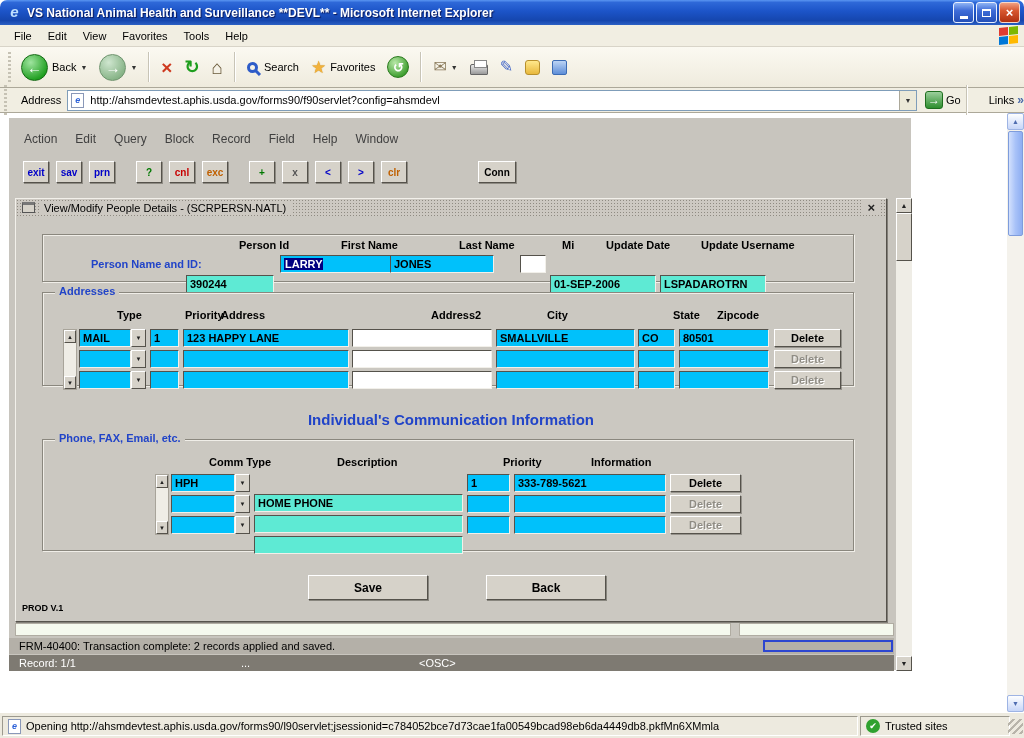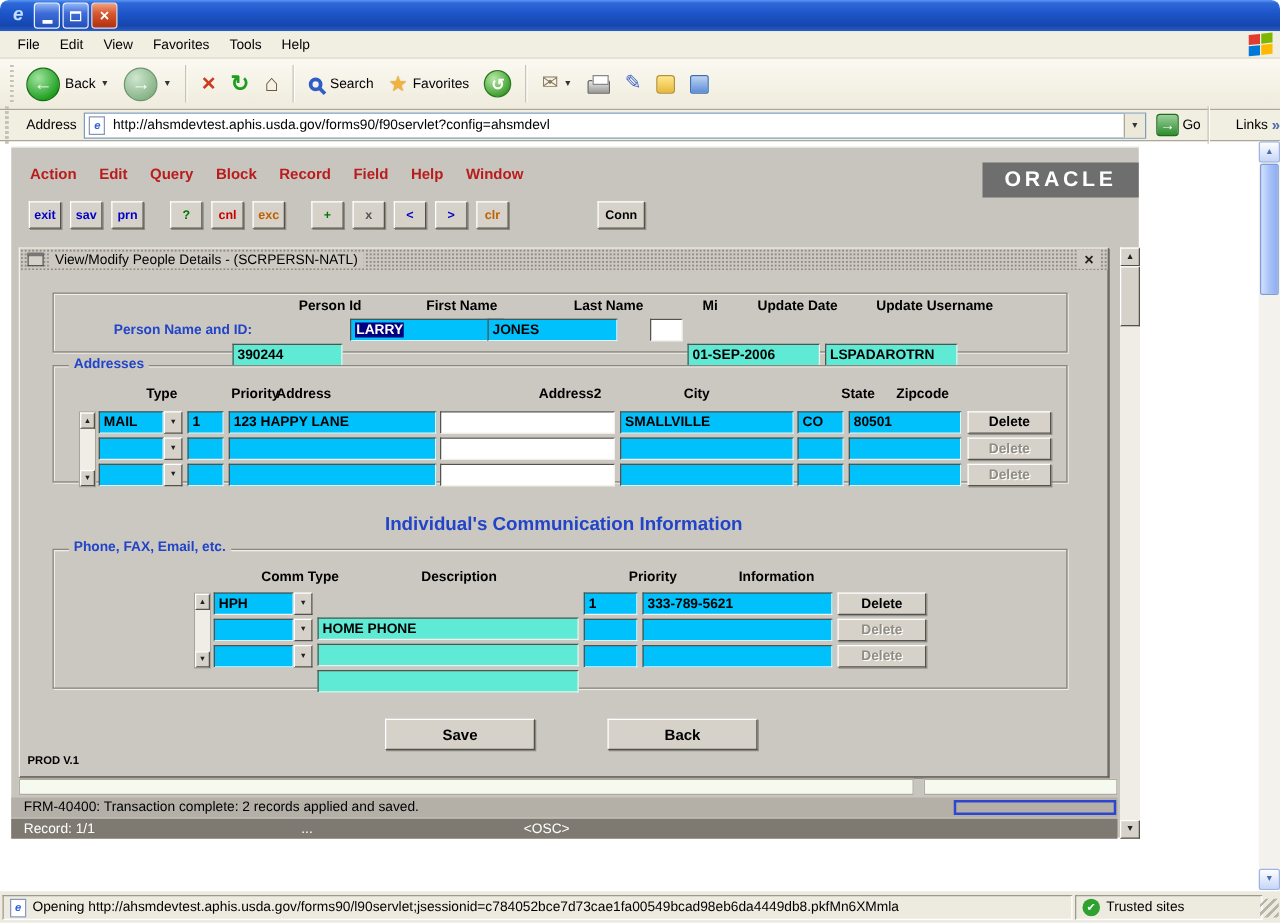--- a/index.html
+++ b/index.html
@@ -76,21 +76,21 @@
   .go-wrap { display:flex; align-items:center; gap:3px; margin-left:8px; font-size:11px; }
   .go-box { width:18px; height:18px; border-radius:3px; background:linear-gradient(#9CCF9C,#2E8E2E);
     border:1px solid #1E6E1E; color:#fff; font-size:12px; font-weight:bold; display:flex; align-items:center; justify-content:center; }
   .links-wrap { display:flex; align-items:center; gap:3px; margin-left:16px; font-size:11px; }
   .chev { color:#4A6AAA; font-weight:bold; font-size:12px; }
 
   
   .applet { position:absolute; left:8px; top:117px; width:903px; height:553px; background:#C8C5BE;
     border-top:1px solid #fff; border-left:1px solid #fff; }
   .o-menubar { position:absolute; left:6px; top:10px; height:22px; display:flex; align-items:center; }
-  .o-menu-item { font-size:12px; color:#b91c1c; padding:2px 9px;font-weight:bold; }
+  .o-menu-item { font-size:12px; color:#404040; padding:2px 9px; }
   .oracle-logo { position:absolute; right:0; top:12px; width:125px; height:28px; background:#6E6E6E;
     color:#fff; font-size:17px; font-weight:bold; letter-spacing:3px; display:flex; align-items:center;
     justify-content:center; }
   .o-toolbar { position:absolute; left:14px; top:42px; height:24px; display:flex; align-items:center; }
   .obtn { width:26px; height:22px; margin-right:7px; background:#D6D2C9; border:1px solid;
     border-color:#FFF #55524B #55524B #FFF; box-shadow:1px 1px 0 rgba(70,68,60,.45);
     font-size:10px; font-weight:bold; display:flex; align-items:center; justify-content:center; font-family:inherit; }
   .gapL { margin-left:14px; } .gapXL { margin-left:64px; }
   .obtn.wide { width:38px; }
   .c-blue{color:#0000C8}.c-green{color:#007800}.c-red{color:#C80000}.c-orange{color:#C06000}
@@ -176,20 +176,21 @@
   .grip-corner { position:absolute; right:1px; top:6px; width:15px; height:15px;
     background:repeating-linear-gradient(135deg, transparent 0 3px, #B8B4AA 3px 5px); }
 </style>
 </head>
 <body>
 
 <div id="screen">
 
   <div class="titlebar">
     <span class="e-icon">e</span>
+    <span class="tb-title">VS National Animal Health and Surveillance **DEVL** - Microsoft Internet Explorer</span>
     <span class="winbtns">
       <span class="winbtn">
           <span class="glyph-min"></span>
         </span>
       <span class="winbtn">
           <span class="glyph-max"></span>
         </span>
       <span class="winbtn close">
           <span class="glyph-close">×</span>
         </span>
@@ -287,21 +288,20 @@
     <div class="o-menubar">
       <span class="o-menu-item">Action</span>
       <span class="o-menu-item">Edit</span>
       <span class="o-menu-item">Query</span>
       <span class="o-menu-item">Block</span>
       <span class="o-menu-item">Record</span>
       <span class="o-menu-item">Field</span>
       <span class="o-menu-item">Help</span>
       <span class="o-menu-item">Window</span>
     </div>
-    <div class="oracle-logo">ORACLE</div>
 
     <div class="o-toolbar">
       <button class="obtn c-blue">exit</button>
       <button class="obtn c-blue">sav</button>
       <button class="obtn c-blue">prn</button>
       <button class="obtn c-green gapL">?</button>
       <button class="obtn c-red">cnl</button>
       <button class="obtn c-orange">exc</button>
       <button class="obtn c-green gapL">+</button>
       <button class="obtn c-gray">x</button>

